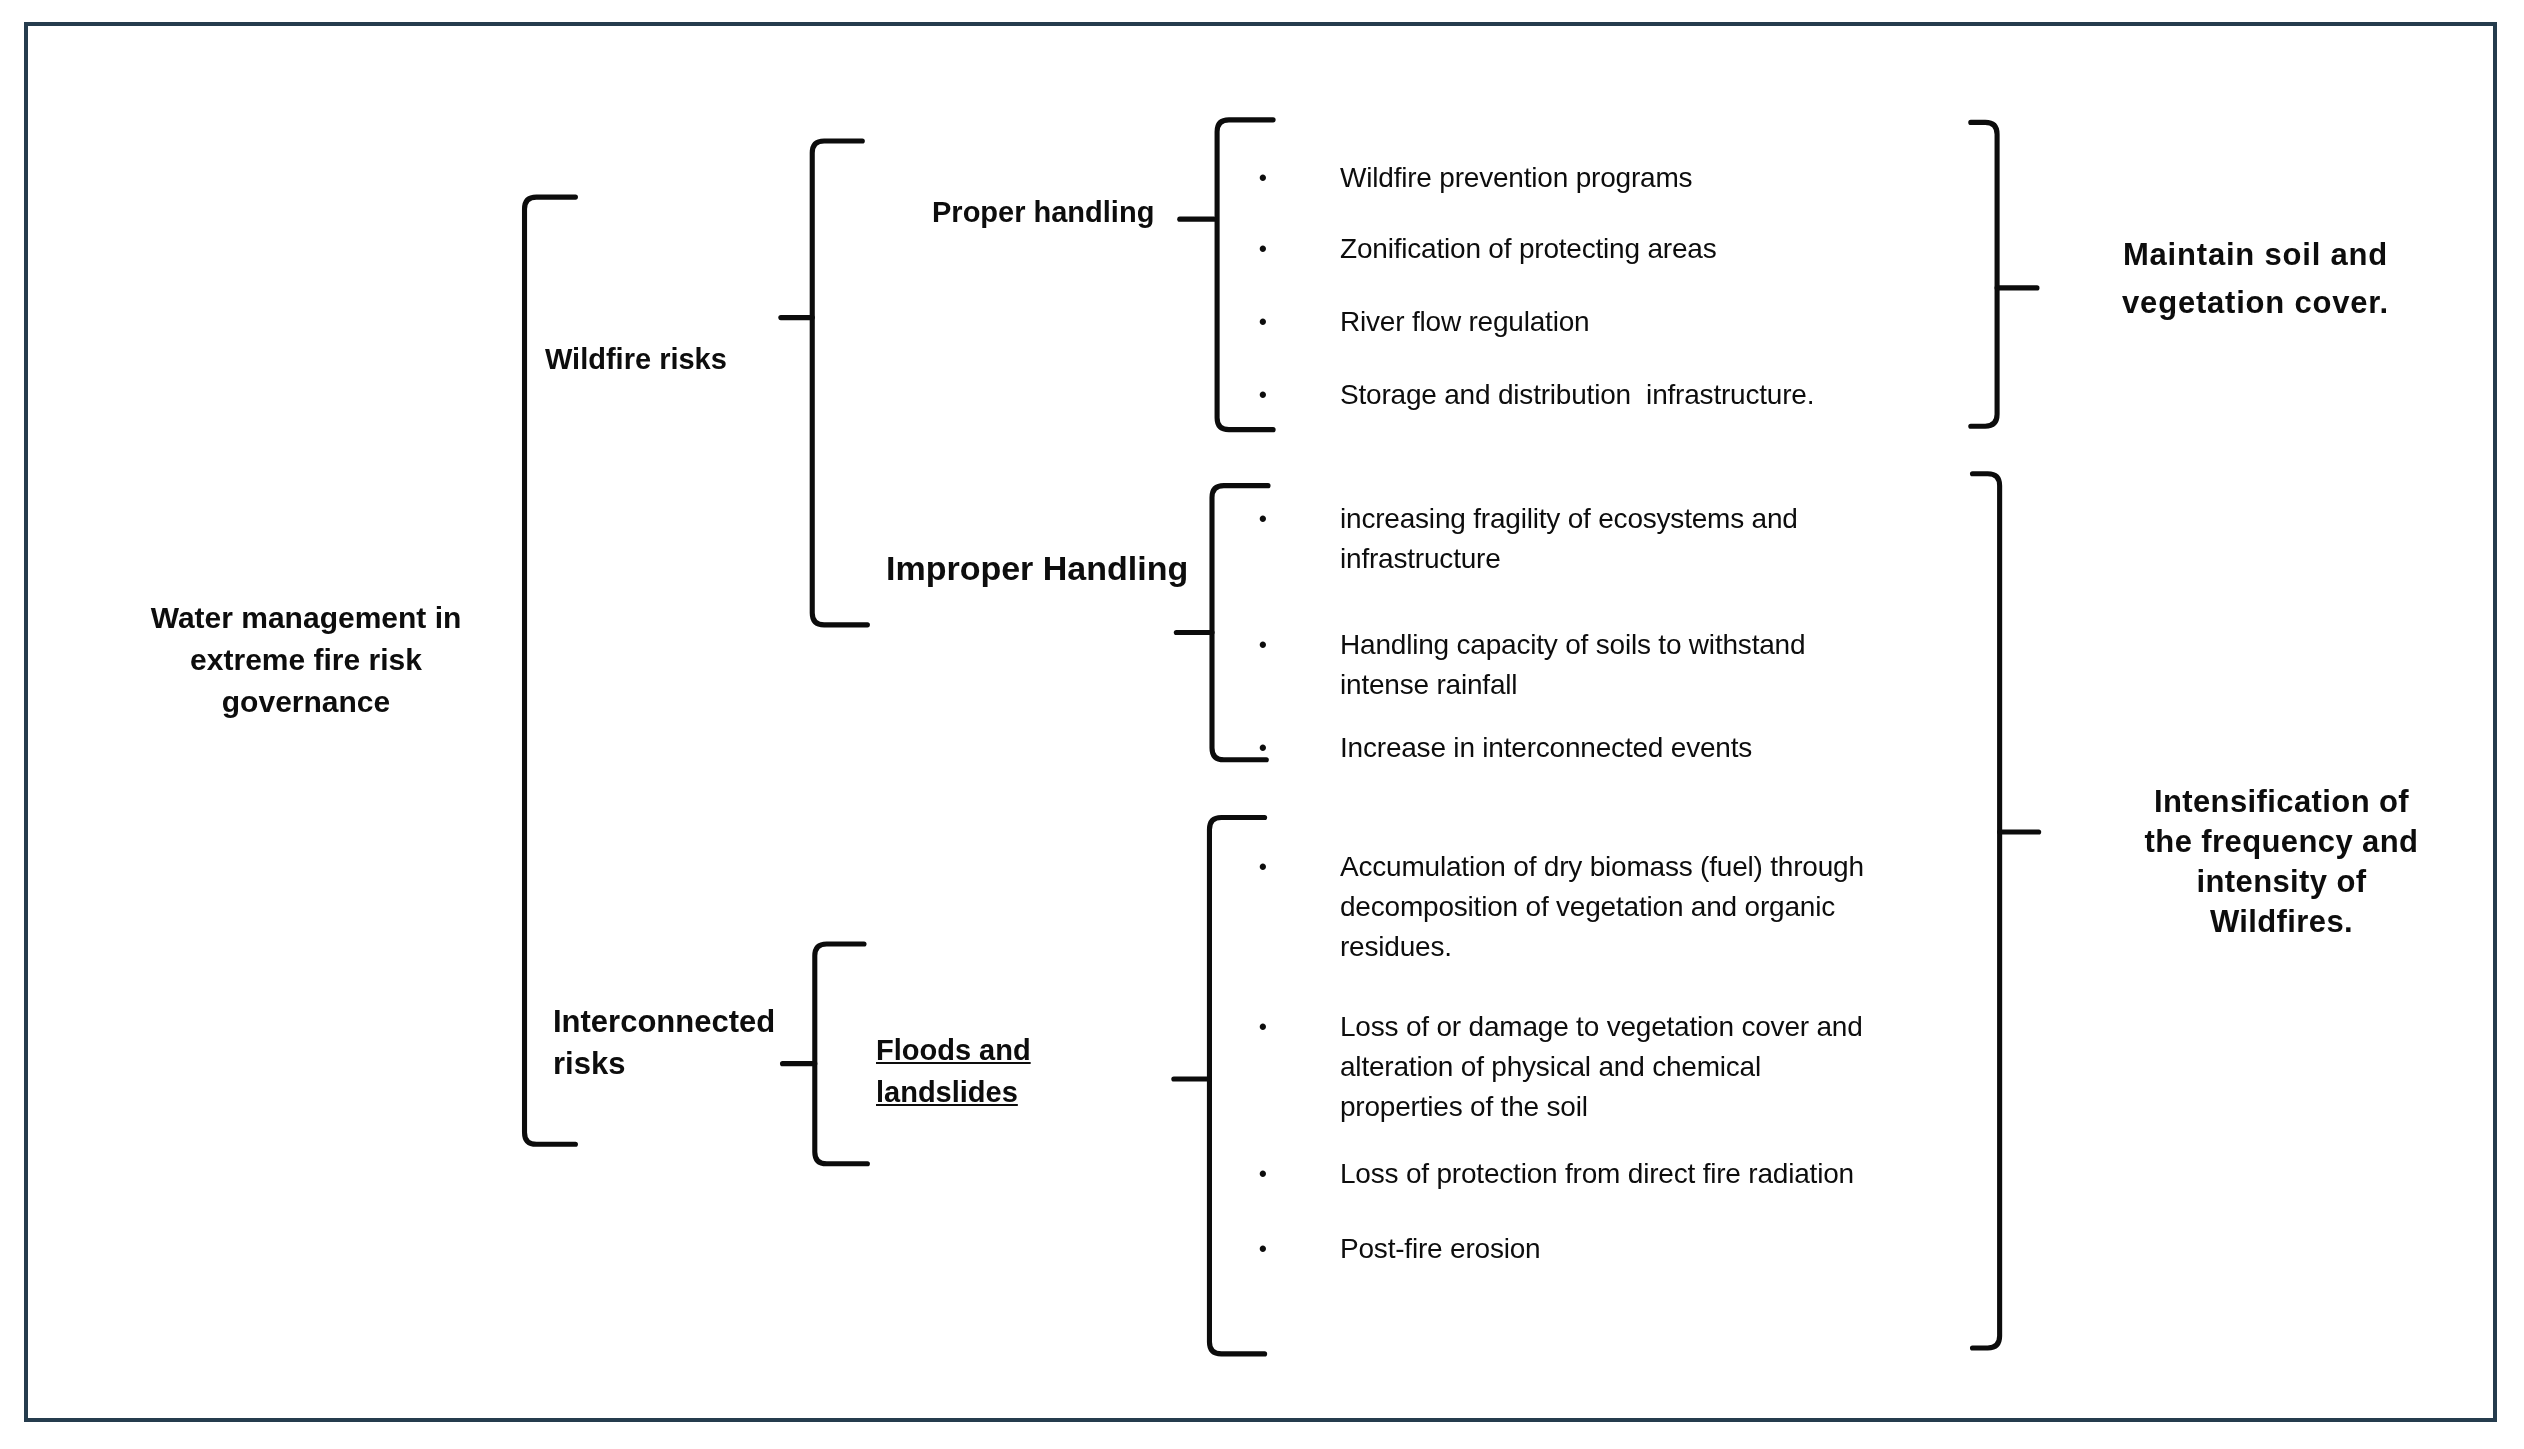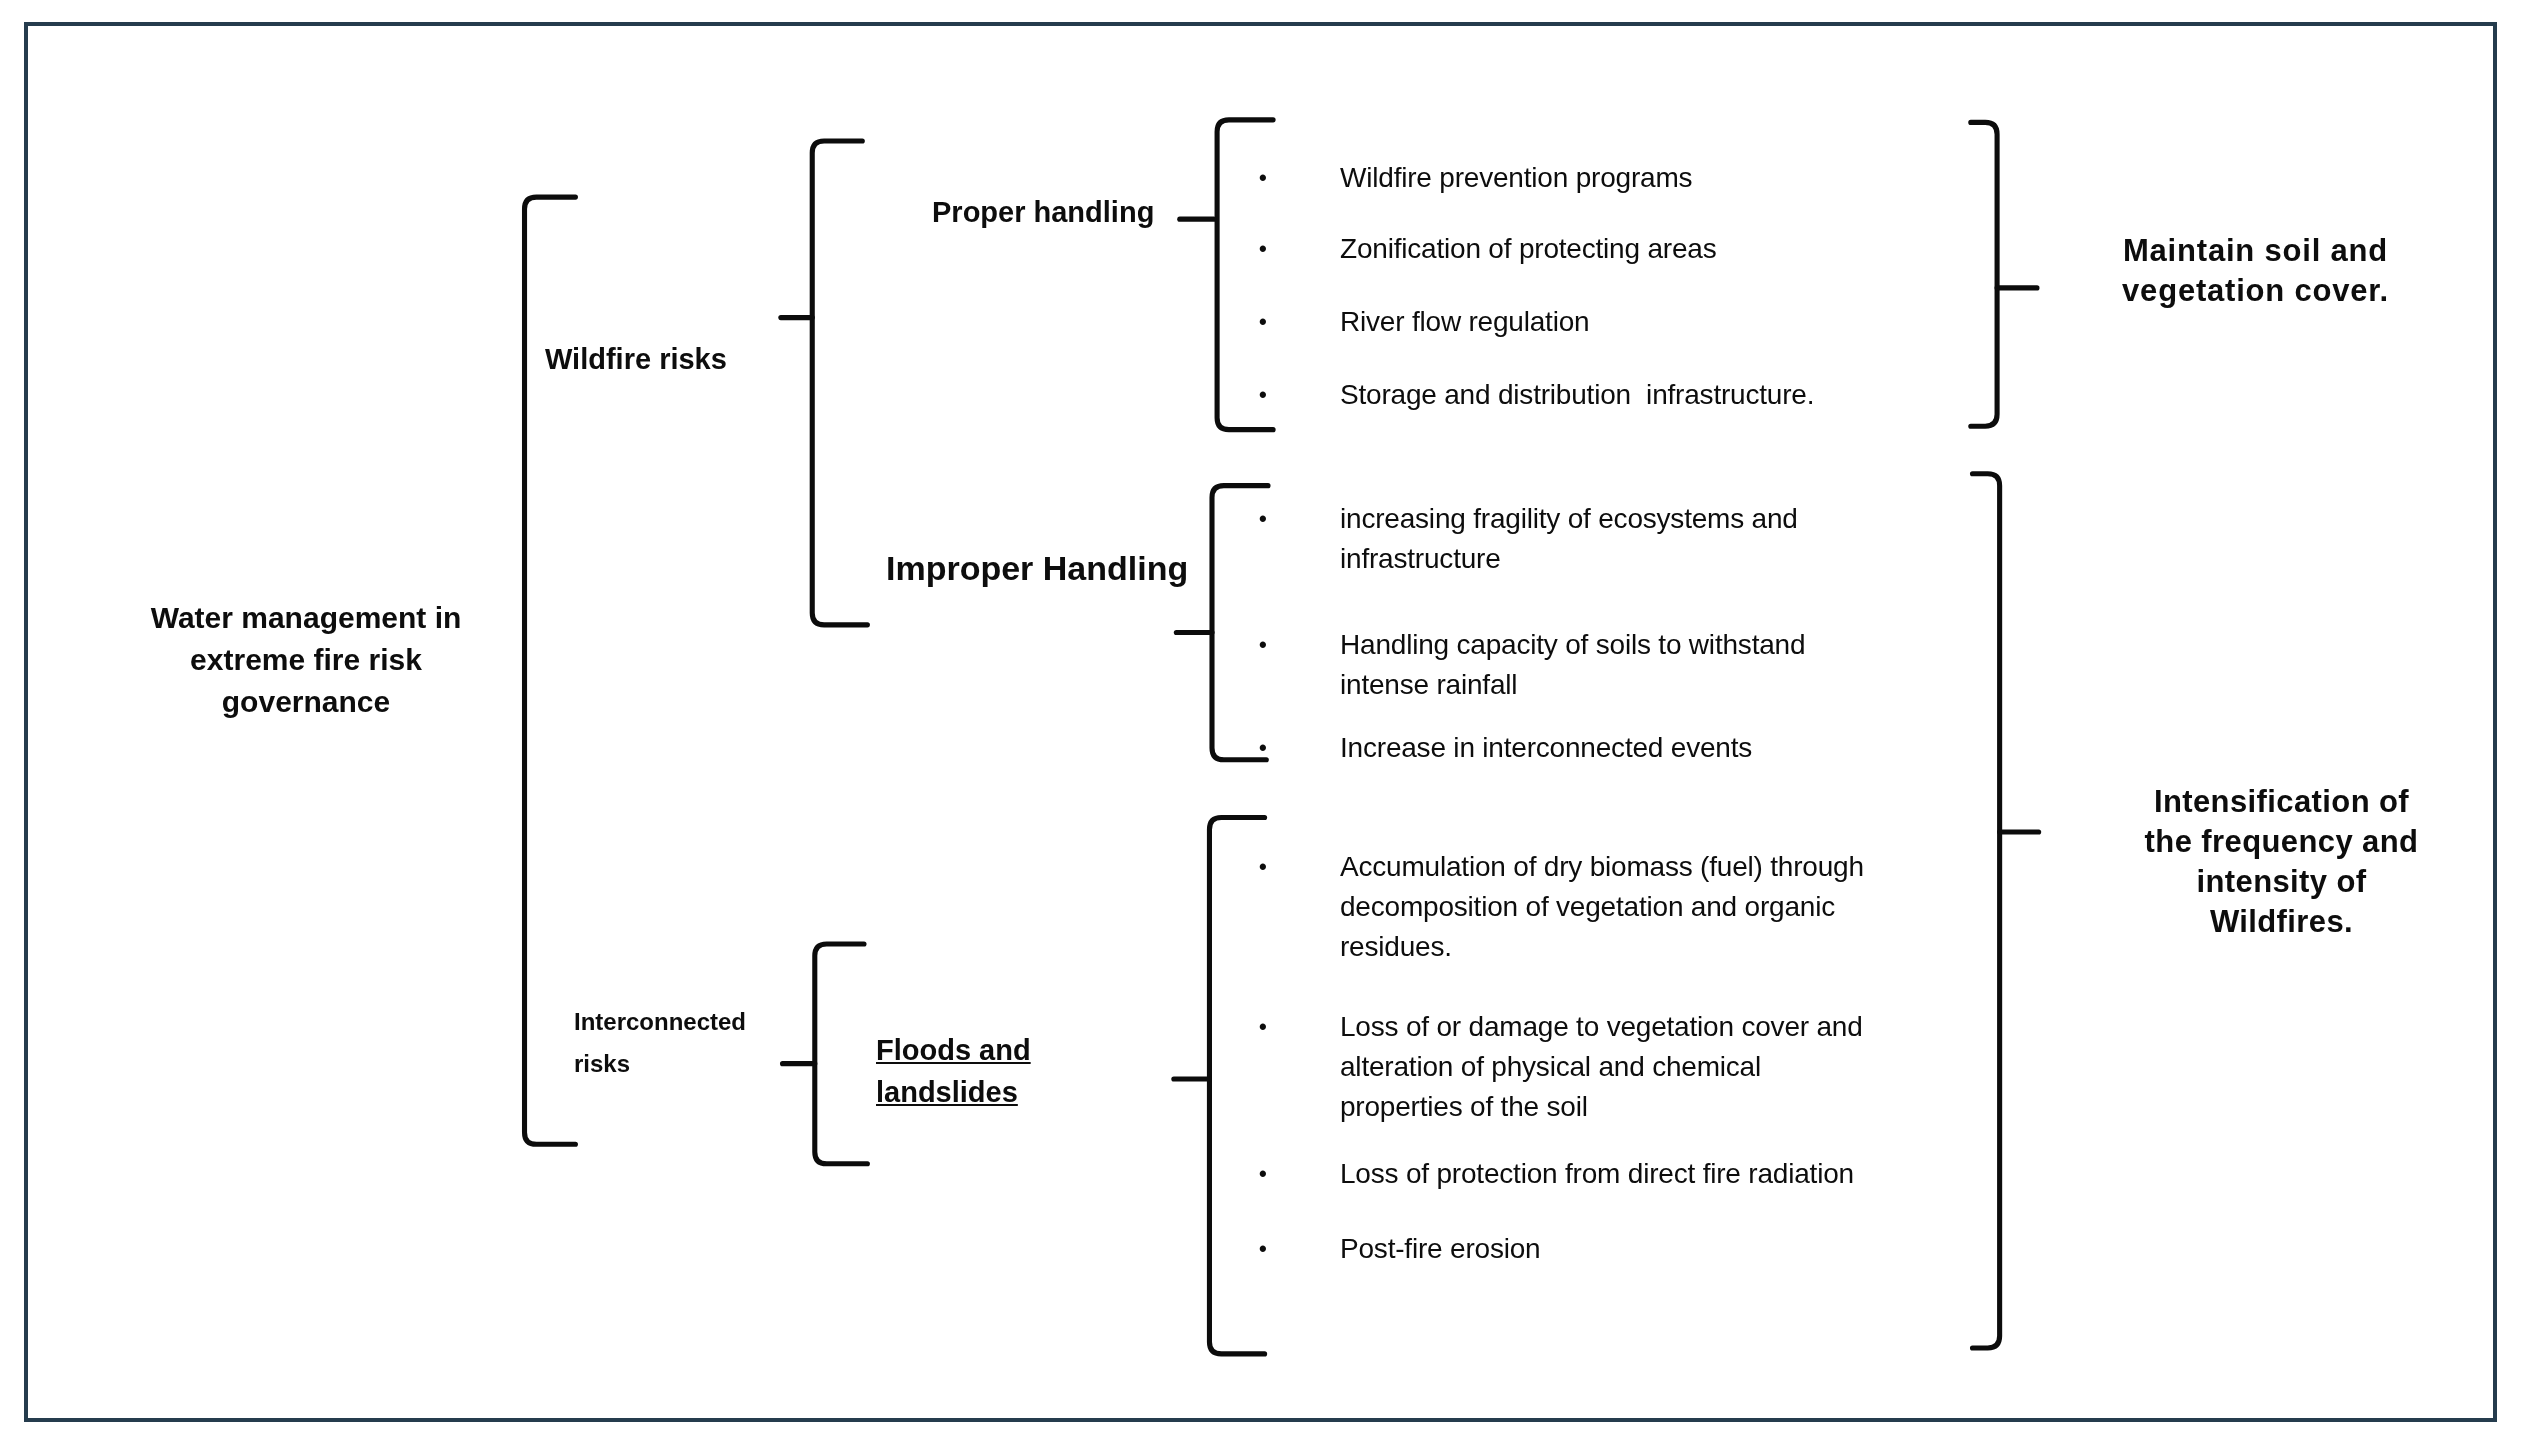--- a/index.html
+++ b/index.html
@@ -58,21 +58,21 @@
     <path d="M2324 558 H2342 Q2356 558 2356 572 V1574 Q2356 1588 2342 1588 H2324"></path>
     <line x1="2356" y1="980" x2="2402" y2="980"></line>
   </svg>
 
   <div class="label center" style="left:98px;top:597px;width:416px;font-size:30px;line-height:42px;">Water management in
 extreme fire risk
 governance</div>
 
   <div class="label" style="left:545px;top:343px;font-size:29px;">Wildfire risks</div>
 
-  <div class="label" style="left:553px;top:1001px;font-size:24px;line-height:42px;margin-left:21px;">Interconnected
+  <div class="label" style="left:553px;top:1001px;font-size:31px;line-height:42px;">Interconnected
 risks</div>
 
   <div class="label" style="left:888px;top:196px;font-size:29px;margin-left:44px;">Proper handling</div>
 
   <div class="label" style="left:886px;top:549px;font-size:34px;">Improper Handling</div>
 
   <div class="label" style="left:876px;top:1029px;font-size:29px;line-height:42px;text-decoration:underline;">Floods and
 landslides</div>
 
   <div class="item" style="top:158px;">
@@ -121,21 +121,21 @@
   </div>
   <div class="item" style="top:1154px;">
     <span class="dot">•</span>
     <span class="txt">Loss of protection from direct fire radiation</span>
   </div>
   <div class="item" style="top:1229px;">
     <span class="dot">•</span>
     <span class="txt">Post-fire erosion</span>
   </div>
 
-  <div class="label center" style="left:2035px;top:231px;width:441px;font-size:31px;line-height:40px;letter-spacing:0.8px;">Maintain soil and
+  <div class="label center" style="left:2035px;top:231px;width:441px;font-size:31px;line-height:48px;letter-spacing:0.8px;">Maintain soil and
 vegetation cover.</div>
 
   <div class="label center" style="left:2044px;top:782px;width:475px;font-size:31px;line-height:40px;letter-spacing:0.4px;">Intensification of
 the frequency and
 intensity of
 Wildfires.</div>
 
 </div>
 
 

